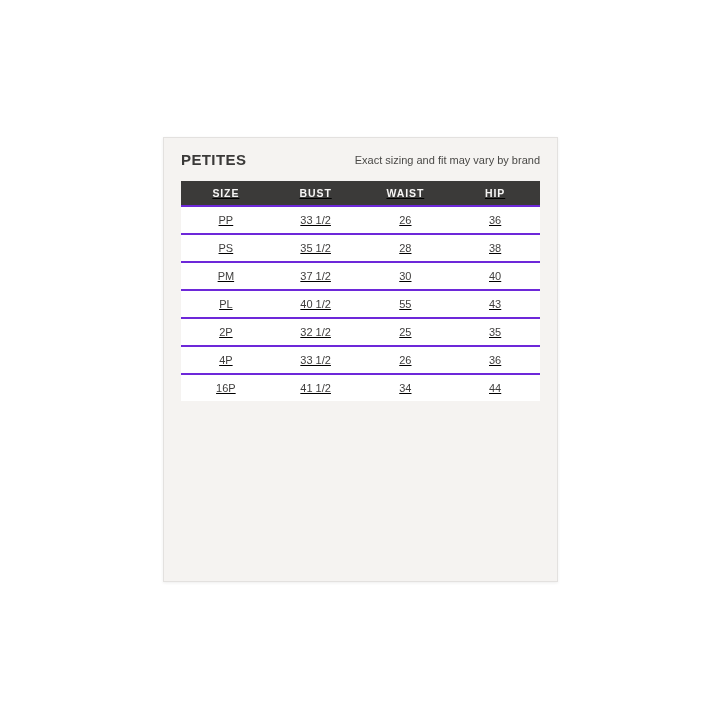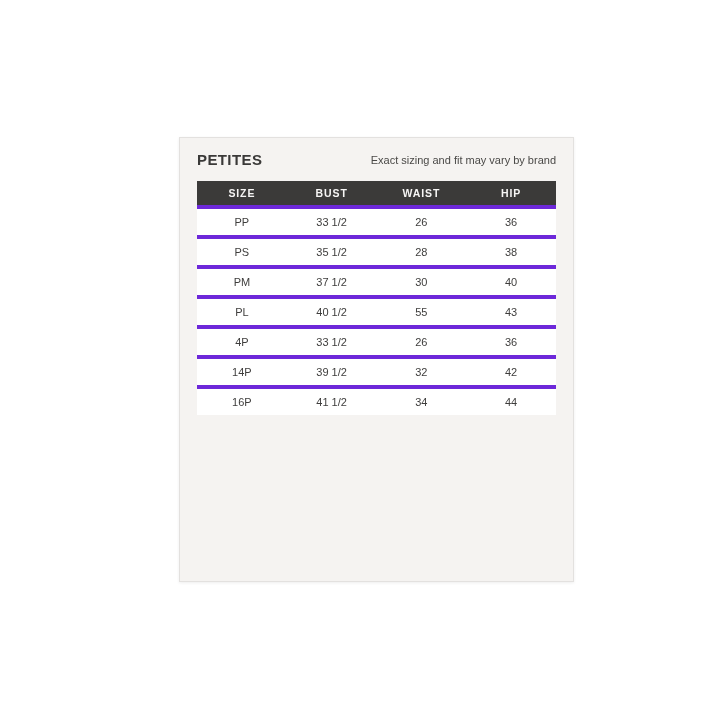--- a/index.html
+++ b/index.html
@@ -6,21 +6,21 @@
     margin: 0;
     padding: 0;
     width: 720px;
     height: 720px;
     background: #ffffff;
     font-family: "Liberation Sans", sans-serif;
     position: relative;
   }
   .card {
     position: absolute;
-    left: 179px;
+    left: 163px;
     top: 137px;
     width: 395px;
     height: 445px;
     box-sizing: border-box;
     background: #f5f3f1;
     border: 1px solid #e3e1df;
     box-shadow: 0 1px 3px rgba(0,0,0,0.07);
     padding: 0 17px;
   }
   .card-header {
@@ -38,39 +38,40 @@
   }
   .caption {
     font-size: 11px;
     color: #4a4947;
     white-space: nowrap;
   }
   table.size-table {
     width: 100%;
     border-collapse: collapse;
     table-layout: fixed;
+    text-decoration: underline;
   }
   table.size-table thead th {
     background: #3b3a39;
     color: #f6f5f4;
     font-size: 10.5px;
     font-weight: bold;
     letter-spacing: 0.9px;
     height: 24px;
     text-align: center;
     padding: 0;
   }
   table.size-table tbody td {
     background: #ffffff;
     color: #3e3d3c;
     font-size: 11px;
     height: 26px;
     text-align: center;
     padding: 0;
-    border-top: 4px solid #6d28d9;
+    border-top: 2px solid #6d28d9;
   }
 </style>
 </head>
 <body>
 
 <div class="card">
   <div class="card-header">
     <h2 class="title">PETITES</h2>
     <span class="caption">Exact sizing and fit may vary by brand</span>
   </div>
@@ -102,30 +103,30 @@
           <td>30</td>
           <td>40</td>
         </tr>
         <tr>
           <td>PL</td>
           <td>40 1/2</td>
           <td>55</td>
           <td>43</td>
         </tr>
         <tr>
+          <td>2P</td>
+          <td>32 1/2</td>
+          <td>25</td>
+          <td>35</td>
+        </tr>
+        <tr>
           <td>4P</td>
           <td>33 1/2</td>
           <td>26</td>
           <td>36</td>
-        </tr>
-        <tr>
-          <td>14P</td>
-          <td>39 1/2</td>
-          <td>32</td>
-          <td>42</td>
         </tr>
         <tr>
           <td>16P</td>
           <td>41 1/2</td>
           <td>34</td>
           <td>44</td>
         </tr>
       </tbody>
   </table>
 </div>

